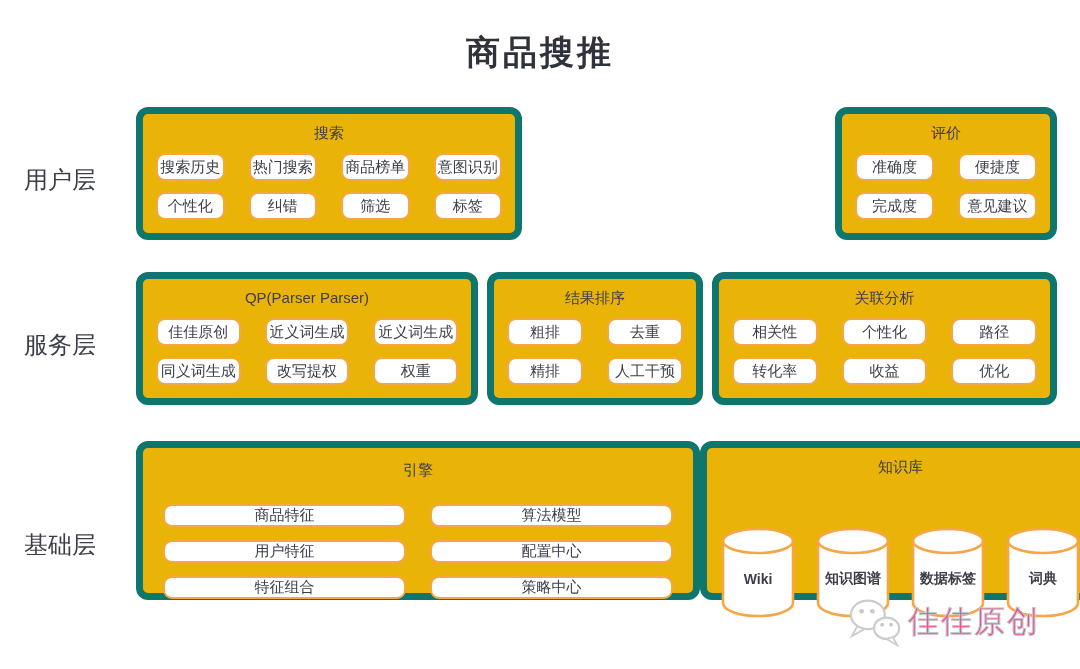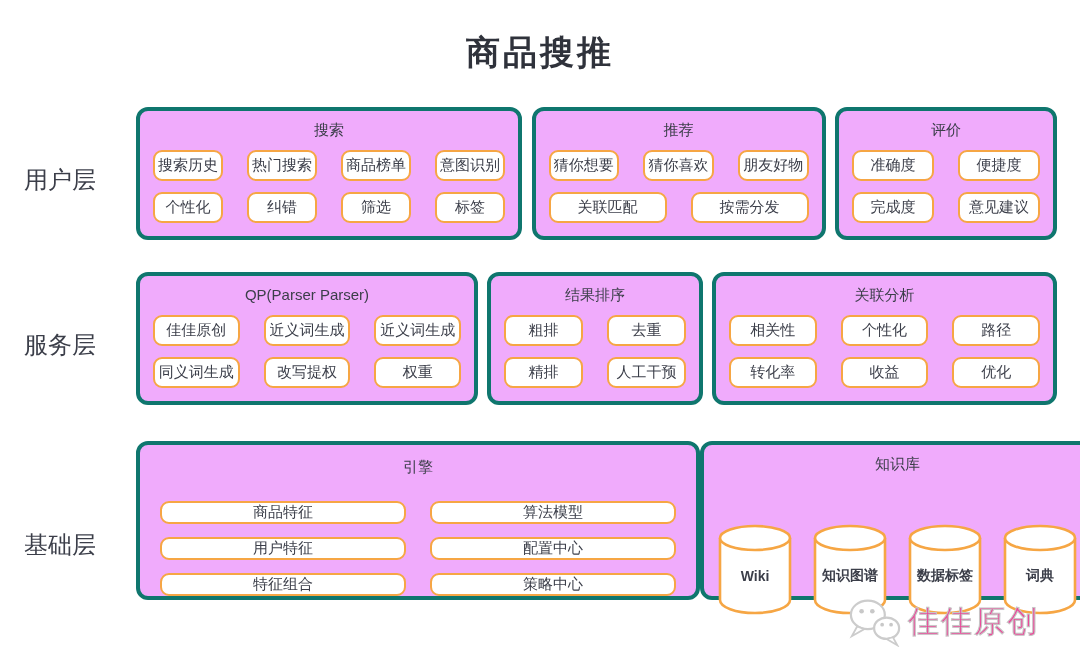--- a/index.html
+++ b/index.html
@@ -7,21 +7,21 @@
   .canvas{position:relative;width:1080px;height:669px;background:#ffffff;overflow:hidden;color:#3b3e49;}
   .title{position:absolute;top:30px;left:0;width:100%;text-align:center;font-size:34px;font-weight:700;color:#2f323b;margin:0;letter-spacing:3px;}
   .layer-label{position:absolute;left:24px;font-size:24px;font-weight:500;color:#3b3e49;line-height:28px;}
   .label-user{top:166px;}
   .label-service{top:331px;}
   .label-base{top:531px;}
   .row{position:absolute;left:136px;width:921px;display:flex;justify-content:space-between;}
   .row1{top:107px;height:133px;}
   .row2{top:272px;height:133px;}
   .row3{top:441px;height:159px;}
-  .panel{border:4px solid #0f766e;border-radius:12px;box-sizing:border-box;display:flex;flex-direction:column;padding:9px 13px 13px;background:#f0abfc;}
+  .panel{border:7px solid #0f766e;border-radius:12px;box-sizing:border-box;display:flex;flex-direction:column;padding:9px 13px 13px;background:#eab308;}
   .panel-title{text-align:center;font-size:15px;line-height:20px;margin-bottom:10px;color:#3b3e49;flex:0 0 auto;}
   .items{display:flex;flex-direction:column;gap:11px;flex:1;}
   .irow{display:flex;gap:24px;flex:1;}
   .box{flex:1;border:2px solid #f6a644;border-radius:9px;display:flex;align-items:center;justify-content:center;font-size:15px;color:#3b3e49;box-sizing:border-box;background:#fff;min-height:0;}
   .panel-engine{padding:12px 20px 19px;}
   .panel-engine .panel-title{margin-bottom:24px;}
   .panel-engine .items{gap:13px;}
   .items-cyl{display:flex;justify-content:flex-start;gap:19px;margin-top:40px;font-weight:bold;}
   .cyl{position:relative;width:76px;height:92px;flex:0 0 auto;}
   .cyl svg{position:absolute;left:0;top:0;width:100%;height:100%;}
@@ -52,34 +52,20 @@
         </div>
         <div class="irow">
           <div class="box">个性化</div>
           <div class="box">纠错</div>
           <div class="box">筛选</div>
           <div class="box">标签</div>
         </div>
       </div>
     </section>
 
-    <section class="panel" style="flex:0 0 294px">
-      <div class="panel-title">推荐</div>
-      <div class="items">
-        <div class="irow">
-          <div class="box">猜你想要</div>
-          <div class="box">猜你喜欢</div>
-          <div class="box">朋友好物</div>
-        </div>
-        <div class="irow">
-          <div class="box">关联匹配</div>
-          <div class="box">按需分发</div>
-        </div>
-      </div>
-    </section>
 
     <section class="panel" style="flex:0 0 222px">
       <div class="panel-title">评价</div>
       <div class="items">
         <div class="irow">
           <div class="box">准确度</div>
           <div class="box">便捷度</div>
         </div>
         <div class="irow">
           <div class="box">完成度</div>

